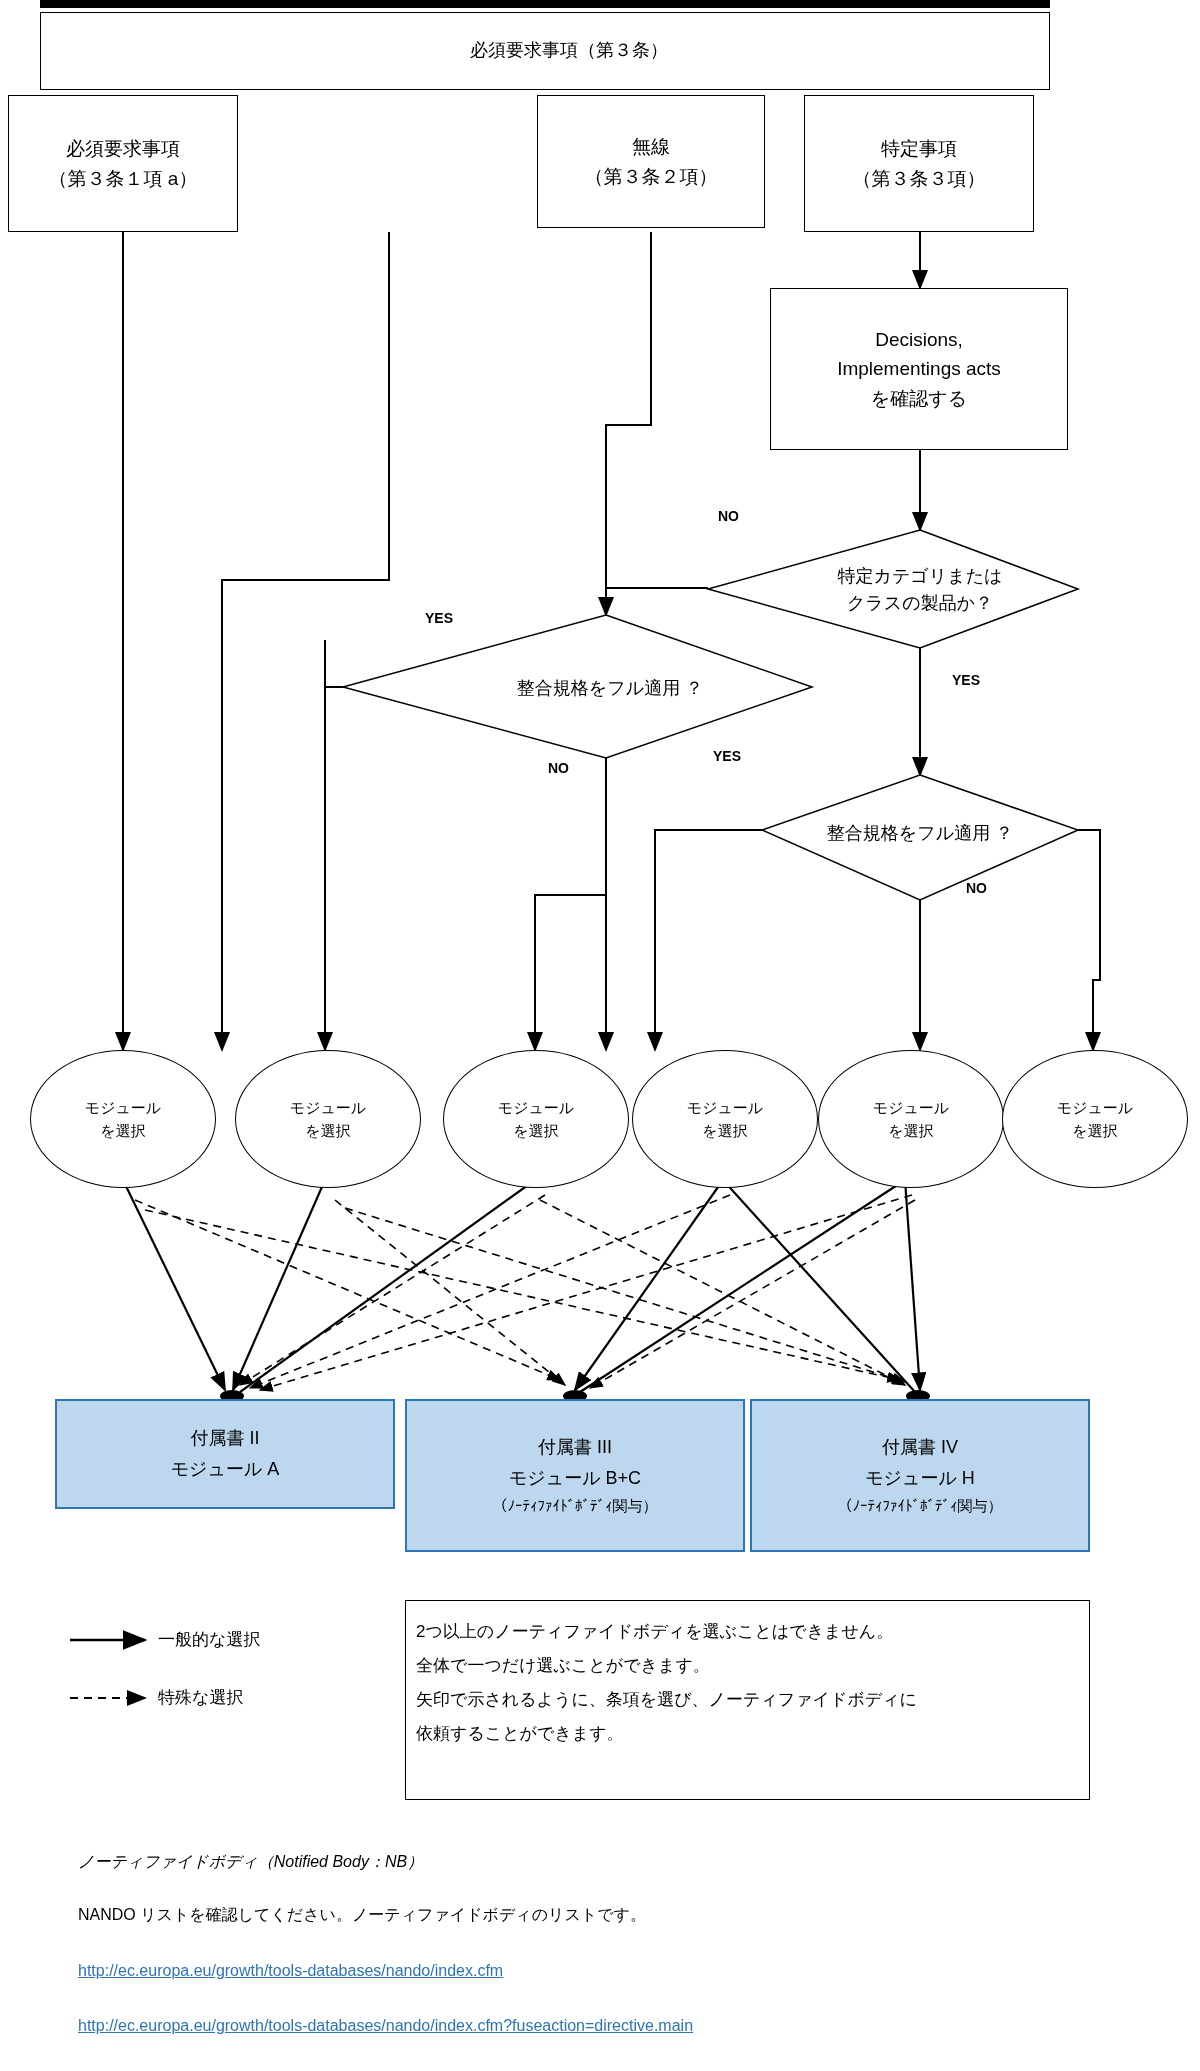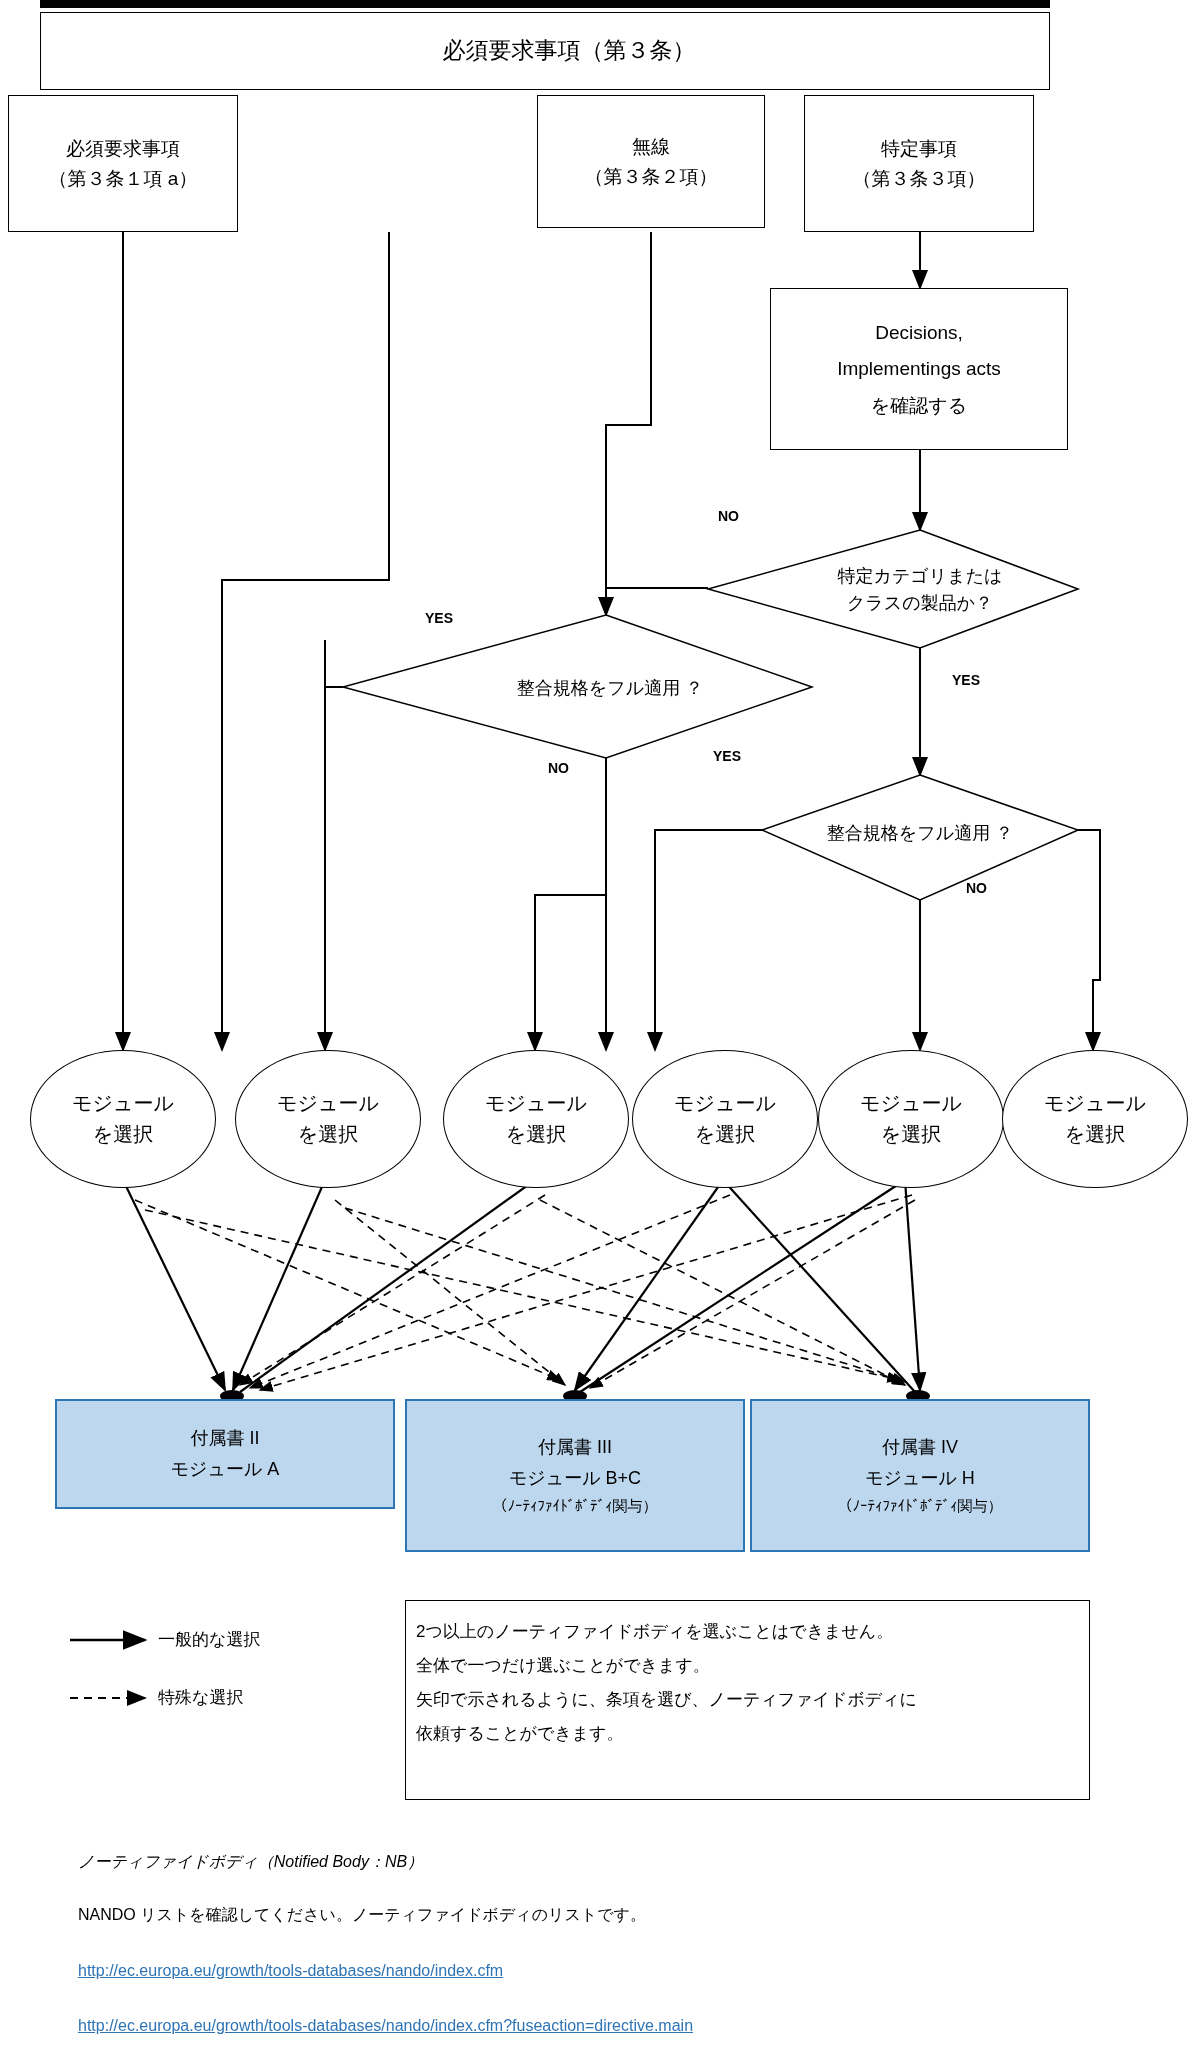--- a/index.html
+++ b/index.html
@@ -1,25 +1,25 @@
 <!DOCTYPE html>
 <html><head>
 <meta charset="utf-8">
 <style>
   html,body{margin:0;padding:0;background:#ffffff;}
   body{width:1200px;height:2071px;position:relative;font-family:"Liberation Sans","DejaVu Sans",sans-serif;color:#000;}
   #canvas{position:absolute;left:0;top:0;width:1200px;height:2071px;}
   .topbar{position:absolute;left:40px;top:0;width:1010px;height:8px;background:#000;}
   .box{position:absolute;border:1.5px solid #000;background:#fff;box-sizing:border-box;display:flex;flex-direction:column;align-items:center;justify-content:center;text-align:center;}
   .box .ln{display:block;line-height:1.55;white-space:nowrap;}
-  .title-box{font-size:23px;padding-left:48px;}
+  .title-box{font-size:18px;padding-left:48px;}
   .req-box{font-size:19px;}
-  .dec-box{font-size:19px;gap:7px;}
+  .dec-box{font-size:19px;}
   .diamond-label{position:absolute;display:flex;flex-direction:column;align-items:center;justify-content:center;text-align:center;font-size:18px;line-height:1.5;white-space:nowrap;}
-  .ellipse{position:absolute;border:1.5px solid #000;border-radius:50%;background:#fff;box-sizing:border-box;display:flex;flex-direction:column;align-items:center;justify-content:center;text-align:center;font-size:20px;line-height:1.55;}
+  .ellipse{position:absolute;border:1.5px solid #000;border-radius:50%;background:#fff;box-sizing:border-box;display:flex;flex-direction:column;align-items:center;justify-content:center;text-align:center;font-size:15px;line-height:1.55;}
   .annex{position:absolute;border:2px solid #2e75b6;background:#bdd7ee;box-sizing:border-box;display:flex;flex-direction:column;align-items:center;justify-content:center;text-align:center;font-size:18px;line-height:1.7;}
   .annex .small{font-size:15px;}
   .yesno{position:absolute;font-size:14px;font-weight:bold;}
   .legend-text{position:absolute;font-size:17px;white-space:nowrap;}
   .notebox{position:absolute;border:1.5px solid #000;background:#fff;box-sizing:border-box;padding:14px 10px;font-size:17px;line-height:2.0;}
   .footnote{position:absolute;font-size:16px;white-space:nowrap;}
   .footnote.it{font-style:italic;}
   .link{position:absolute;font-size:16px;color:#2e74b5;text-decoration:underline;white-space:nowrap;}
   svg.lines{position:absolute;left:0;top:0;width:1200px;height:2071px;pointer-events:none;}
 </style>

